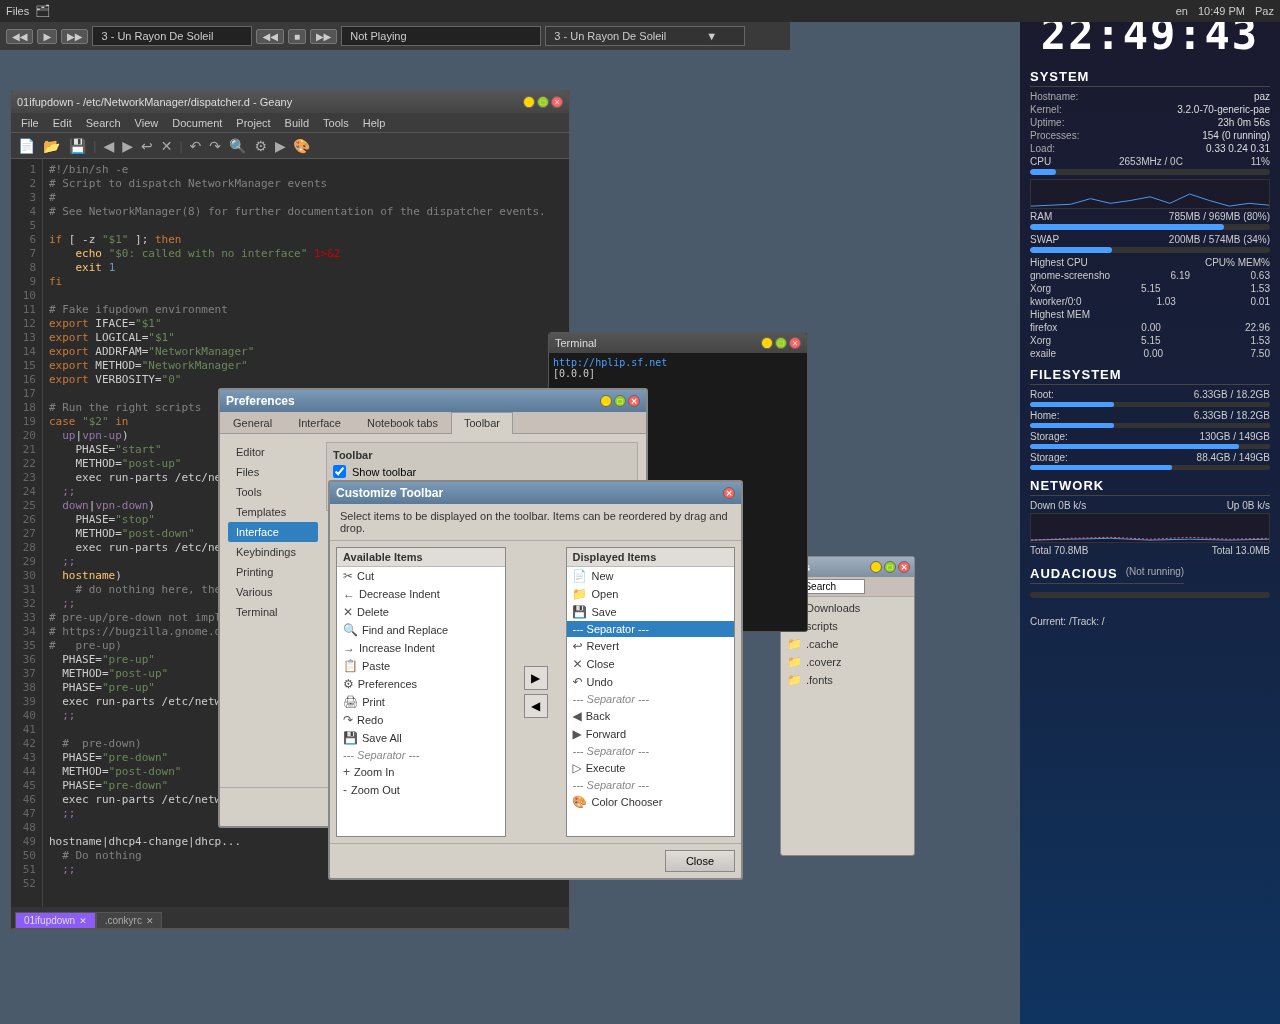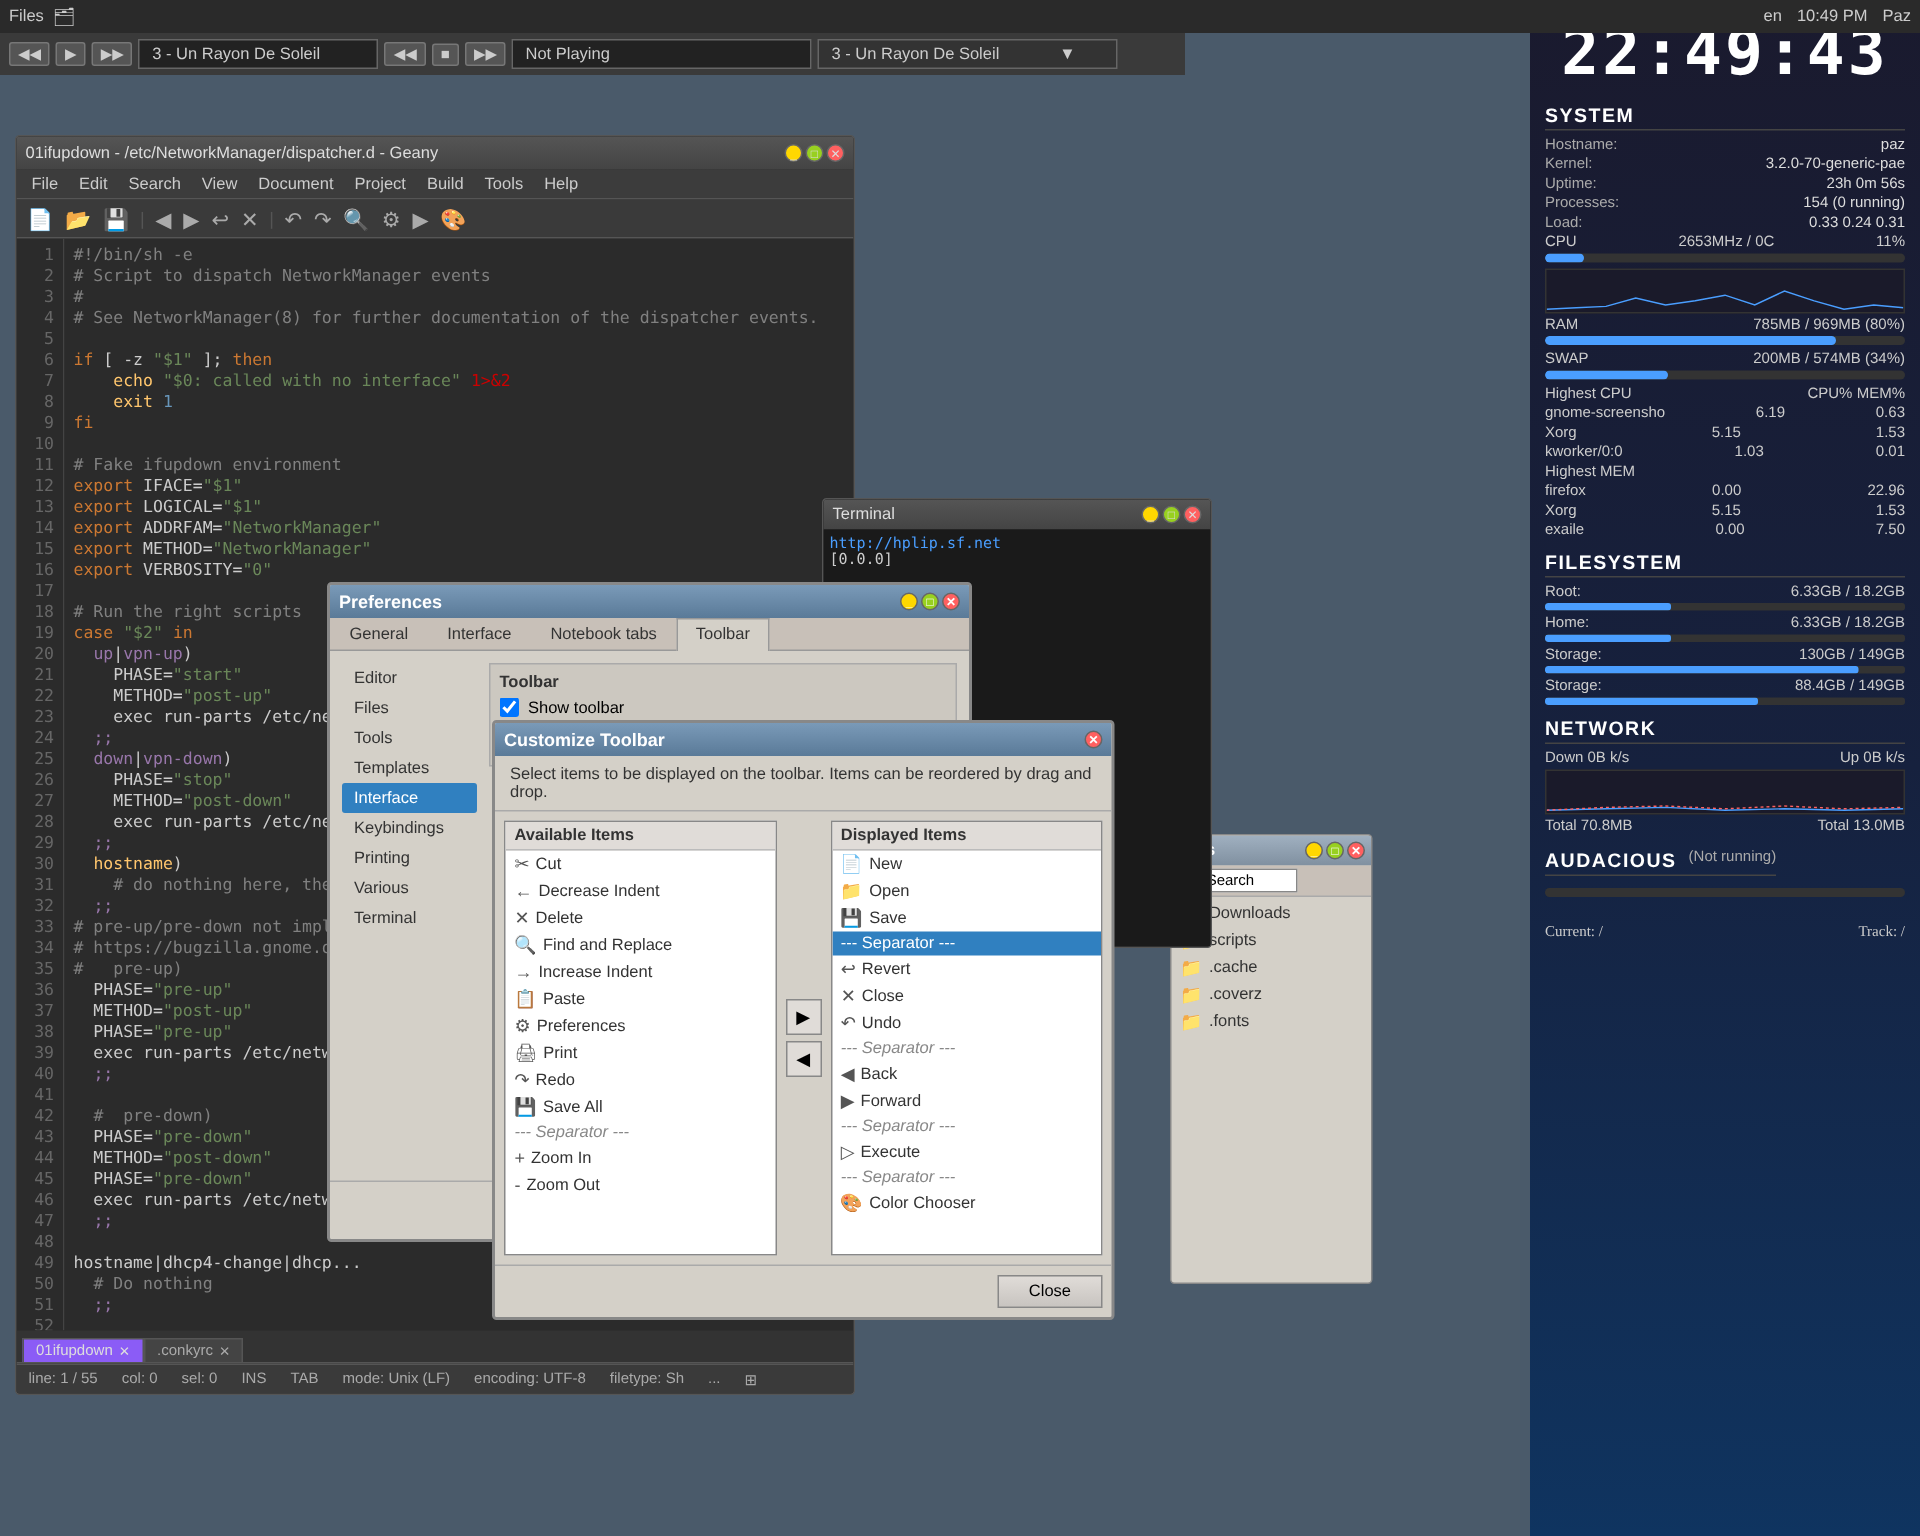--- a/index.html
+++ b/index.html
@@ -161,25 +161,23 @@
     .fs-bar { height: 100%; border-radius: 2px; background: #4a9eff; }
     .net-row {
       display: flex;
       justify-content: space-between;
       font-size: 10px;
       color: #ccc;
       margin: 2px 0;
     }
     .audacious-row {
       display: flex;
-      justify-content: space-between;
       font-size: 10px;
       color: #ccc;
       margin: 18px 0;
-      font-family: Liberation Serif, serif;
     }
 
     
     .file-manager {
       position: absolute;
       top: 556px; left: 780px;
       width: 135px;
       height: 300px;
       background: #d4d0c8;
       border: 1px solid #888;
@@ -525,21 +523,21 @@
     .customize-desc {
       padding: 6px 10px;
       font-size: 11px;
       color: #333;
       border-bottom: 1px solid #aaa;
       flex-shrink: 0;
     }
     .customize-main {
       display: flex;
       flex: 1;
-      gap: 6px;
+      gap: 18px;
       padding: 6px;
       overflow: hidden;
     }
     .customize-panel {
       flex: 1;
       background: #fff;
       border: 1px solid #888;
       overflow-y: auto;
       display: flex;
       flex-direction: column;
@@ -782,32 +780,20 @@
   <div class="geany-tabs">
     <div class="geany-tab active">
       <span>01ifupdown</span>
       <span style="font-size:9px">✕</span>
     </div>
     <div class="geany-tab">
       <span>.conkyrc</span>
       <span style="font-size:9px">✕</span>
     </div>
   </div>
-  <div class="geany-statusbar">
-    <span>line: 1 / 55</span>
-    <span>col: 0</span>
-    <span>sel: 0</span>
-    <span>INS</span>
-    <span>TAB</span>
-    <span>mode: Unix (LF)</span>
-    <span>encoding: UTF-8</span>
-    <span>filetype: Sh</span>
-    <span>...</span>
-    <span>⊞</span>
-  </div>
 </div>
 
 <div class="terminal-window">
   <div class="terminal-titlebar">
     <span>Terminal</span>
     <div class="win-btns">
       <div class="win-btn win-btn-min">_</div>
       <div class="win-btn win-btn-max">□</div>
       <div class="win-btn win-btn-close">✕</div>
     </div>

